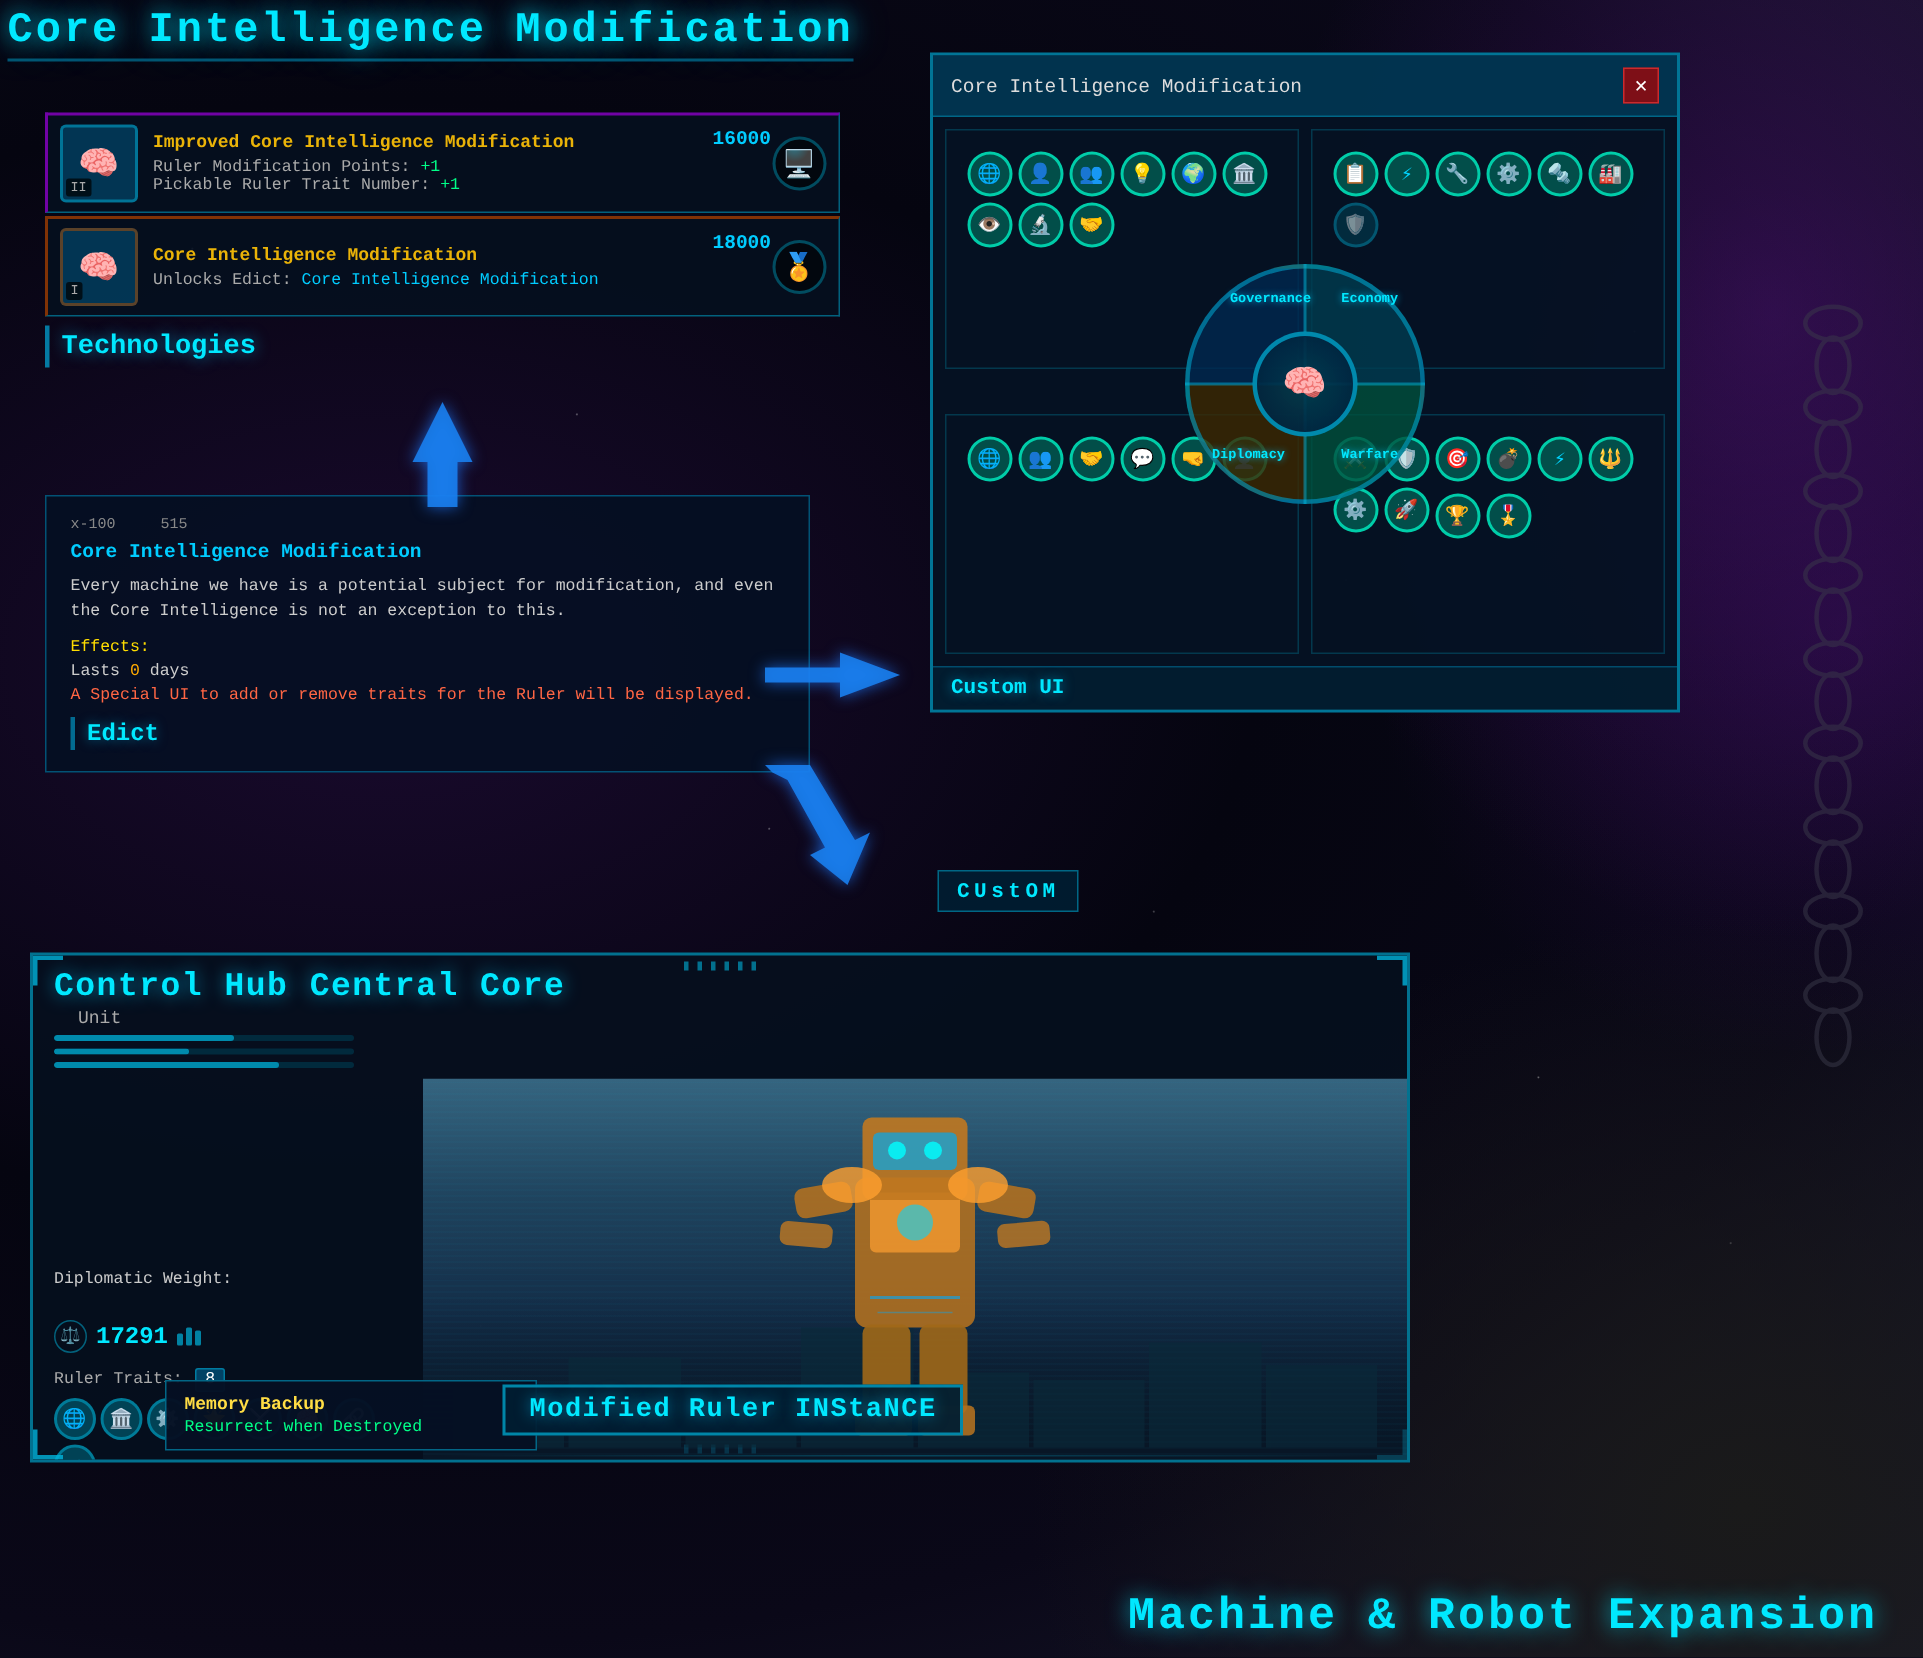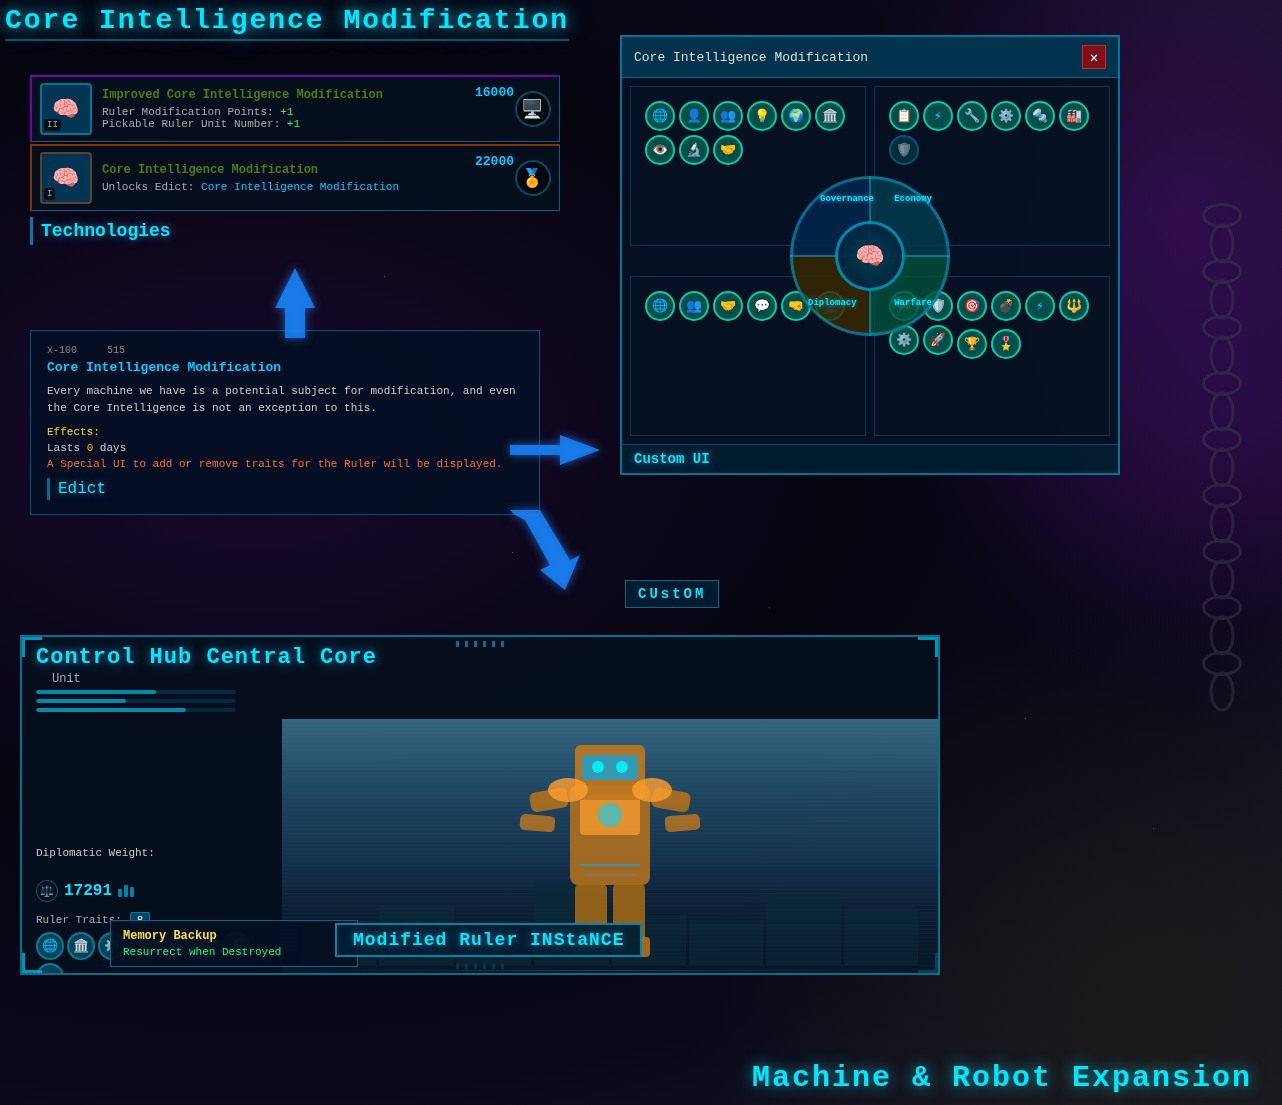--- a/index.html
+++ b/index.html
@@ -148,21 +148,21 @@
       bottom: 2px;
       left: 2px;
       font-size: 9px;
       color: #aaa;
       background: rgba(0,0,0,0.7);
       padding: 1px 3px;
       border-radius: 2px;
     }
 
     .tech-header {
-      color: #4d7c0f;
+      color: #eab308;
       font-size: 12px;
       font-weight: bold;
     }
 
     .tech-cost {
       position: absolute;
       right: 45px;
       top: 8px;
       color: #00ccff;
       font-size: 13px;
@@ -249,21 +249,21 @@
 
     .edict-popup .special-text {
       color: #ff6644;
       font-size: 11px;
       margin-top: 4px;
     }
 
     .edict-section-label {
       color: #00e8ff;
       font-size: 16px;
-      font-weight: normal;
+      font-weight: bold;
       margin-top: 8px;
       text-shadow: 0 0 8px rgba(0,200,255,0.5);
       padding: 2px 8px;
       border-left: 3px solid rgba(0,200,255,0.5);
     }
 
     
     .arrow-down {
       position: absolute;
       left: 270px;
@@ -809,41 +809,41 @@
       🧠
       <span class="tier-badge" data-interactable="false">II</span>
     </div>
     <div class="tech-info" data-interactable="false">
       <div class="tech-header" data-interactable="false">Improved Core Intelligence Modification</div>
       <div style="margin-top:4px;">
         <span class="label" data-interactable="false">Ruler Modification Points:</span>
         <span class="value-pos" data-interactable="false">+1</span>
       </div>
       <div>
-        <span class="label" data-interactable="false">Pickable Ruler Unit Number:</span>
+        <span class="label" data-interactable="false">Pickable Ruler Trait Number:</span>
         <span class="value-pos" data-interactable="false">+1</span>
       </div>
     </div>
     <span class="tech-cost" data-interactable="false">16000</span>
     <div class="tech-right-icon" data-interactable="false">🖥️</div>
   </div>
 
   <div class="tech-item core" data-interactable="true">
     <div class="tech-icon" data-interactable="false" style="border-color: rgba(180,80,0,0.5);">
       🧠
       <span class="tier-badge" data-interactable="false">I</span>
     </div>
     <div class="tech-info" data-interactable="false">
       <div class="tech-header" data-interactable="false">Core Intelligence Modification</div>
       <div style="margin-top:4px;">
         <span class="label" data-interactable="false">Unlocks Edict:</span>
         <span style="color:#00ccff; font-size:11px;" data-interactable="false">Core Intelligence Modification</span>
       </div>
     </div>
-    <span class="tech-cost" data-interactable="false">22000</span>
+    <span class="tech-cost" data-interactable="false">18000</span>
     <div class="tech-right-icon" data-interactable="false" style="color:#ffaa00;">🏅</div>
   </div>
 
   <div class="section-label" data-interactable="false">Technologies</div>
 </div>
 
 <div class="arrow-down" data-interactable="false">
   <svg width="50" height="70" viewBox="0 0 50 70">
     <polygon points="25,0 45,40 35,40 35,70 15,70 15,40 5,40" fill="#1a80ee" opacity="0.9"></polygon>
   </svg>

